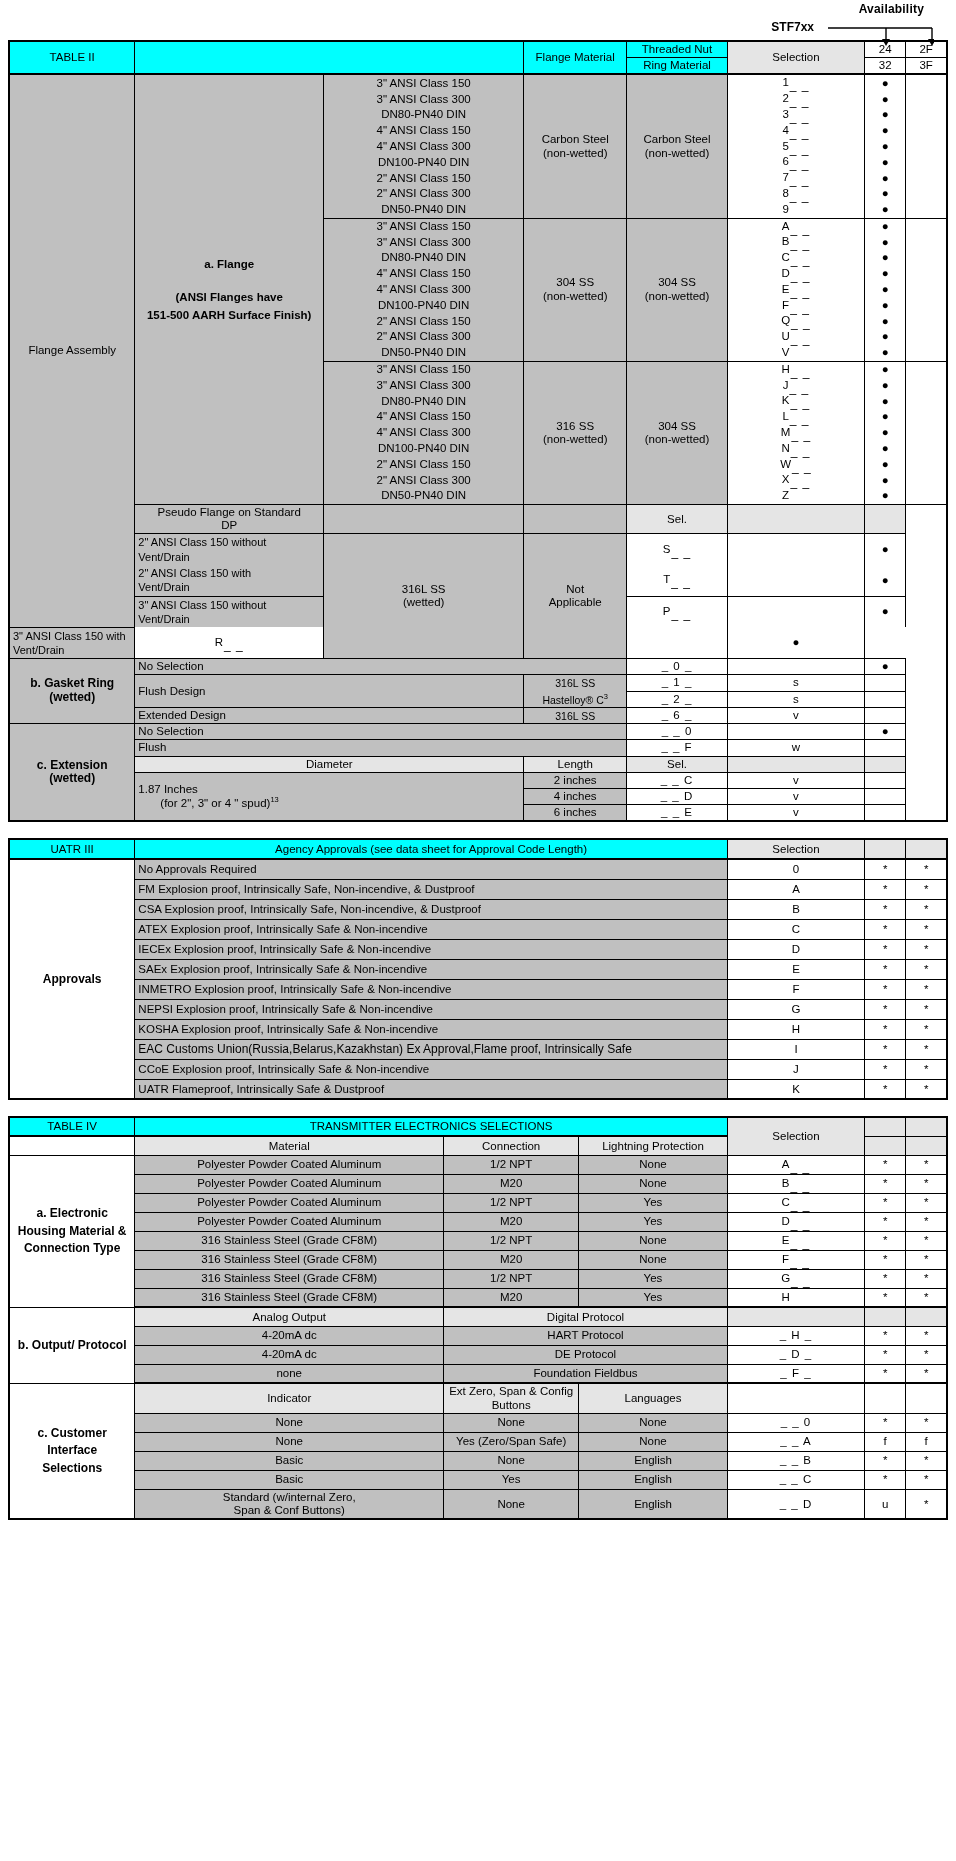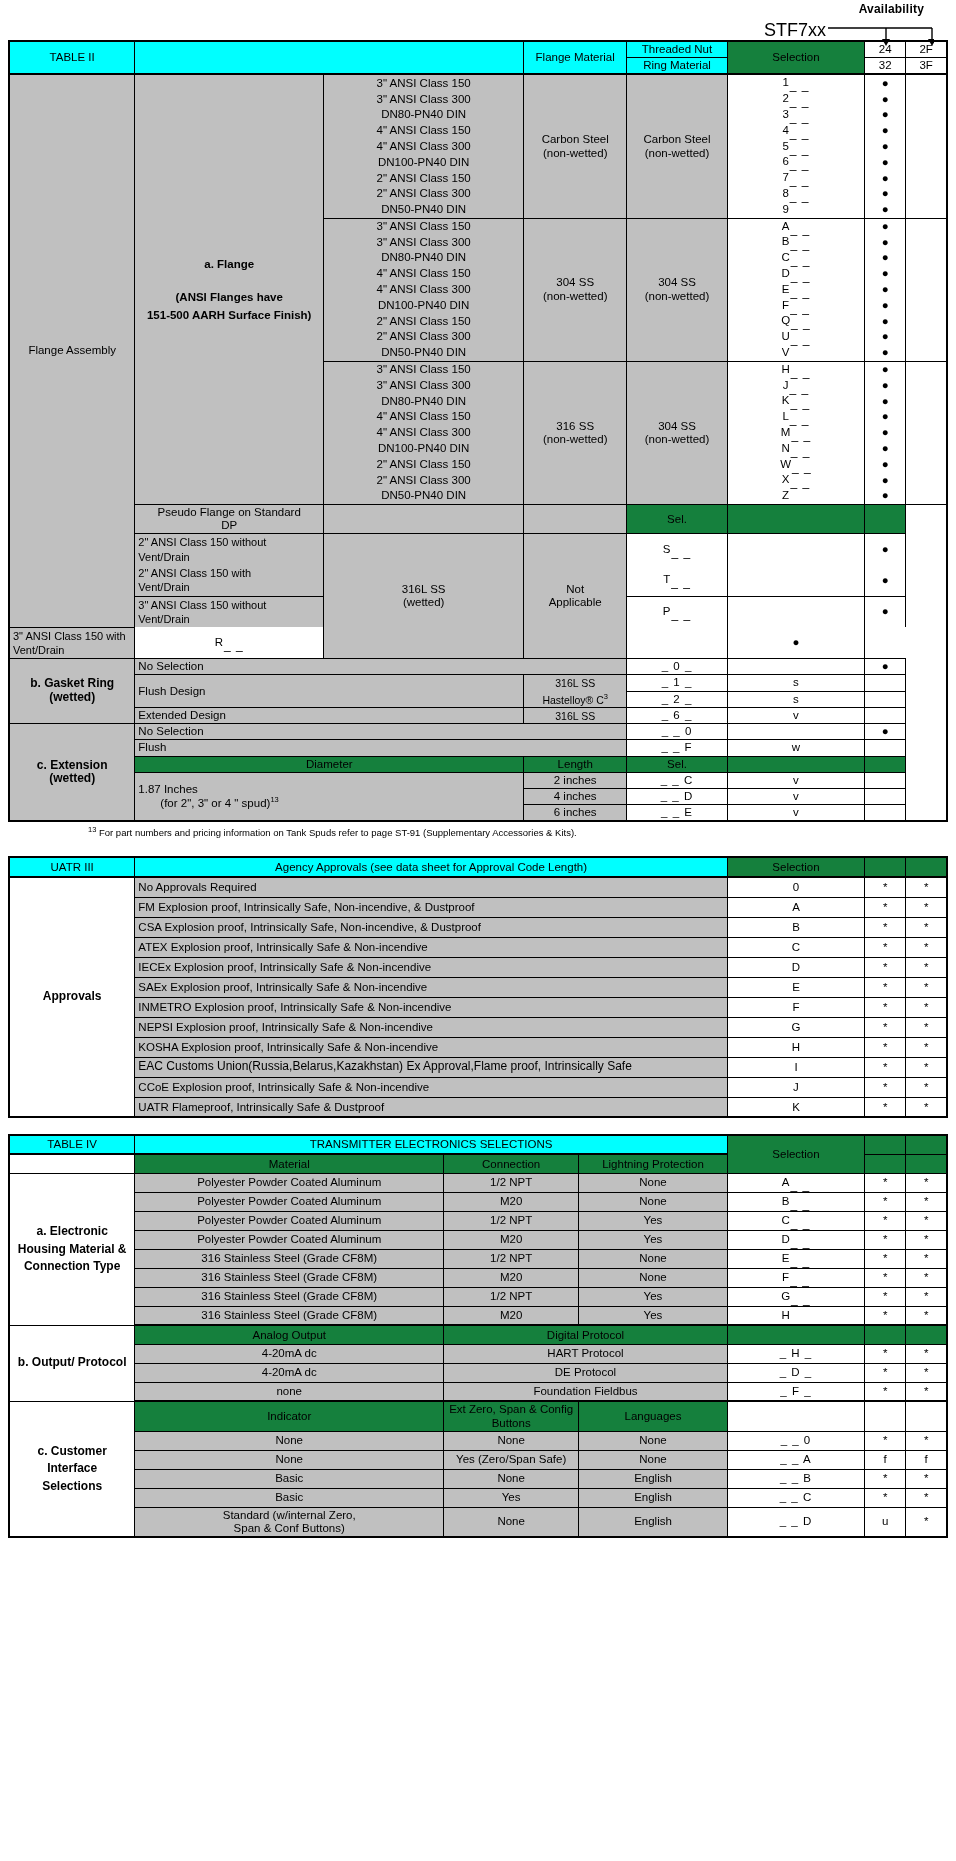--- a/index.html
+++ b/index.html
@@ -15,43 +15,43 @@
   }
   .page { position:relative; width:956px; height:1861px; padding:0 8px; }
 
   
   .avail-hdr { position:relative; height:40px; }
   .avail-label {
     position:absolute; right:24px; top:2px;
     font-weight:bold; font-size:12px; letter-spacing:0.2px;
   }
   .stf-label {
-    position:absolute; right:122px; top:20px;
-    font-weight:normal; font-size:18px;
+    position:absolute; right:134px; top:20px;
+    font-weight:bold; font-size:12px;
   }
   .bracket { position:absolute; right:14px; top:26px; width:106px; height:20px; }
 
   
   table.dt {
     border-collapse:collapse;
     width:940px;
     table-layout:fixed;
     border:2px solid #000;
   }
   table.dt td, table.dt th {
     border:1px solid #000;
     padding:1px 3px;
     vertical-align:middle;
     font-size:11.5px;
     font-weight:normal;
     line-height:1.15;
   }
   .cyan   { background:#00FFFF; font-weight:bold; text-align:center; }
   .gray   { background:#C0C0C0; }
-  .dgray  { background:#15803d; font-weight:bold; text-align:center; }
+  .dgray  { background:#e5e5e5; font-weight:bold; text-align:center; }
   .white  { background:#ffffff; }
   .ctr    { text-align:center; }
   .lft    { text-align:left; }
   .bold   { font-weight:bold; }
   .thick-b { border-bottom:2px solid #000 !important; }
 
   .sel { text-align:center; font-size:13px; letter-spacing:1px; white-space:nowrap; }
   .sel .u { position:relative; top:3px; font-size:12px; }
   .dot { font-size:13px; line-height:1; }
   .availcell { text-align:center; font-weight:bold; font-size:11px; }
@@ -441,23 +441,20 @@
       </tr>
       <tr>
         <td class="gray ctr thick-b">6 inches</td>
         <td class="white sel thick-b">_ _ E</td>
         <td class="white ctr bold thick-b">v</td>
         <td class="white ctr dot thick-b"></td>
       </tr>
     </tbody>
   </table>
 
-  <div class="footnote">
-    <sup>13</sup>&nbsp;<span>For part numbers and pricing information on Tank Spuds refer to page ST-91 (Supplementary Accessories &amp; Kits).</span>
-  </div>
 
   <div class="spacer"></div>
 
   <table class="dt t3">
     <colgroup>
       <col style="width:110px">
         <col style="width:518px">
         <col style="width:120px">
       <col style="width:36px">
         <col style="width:36px">

